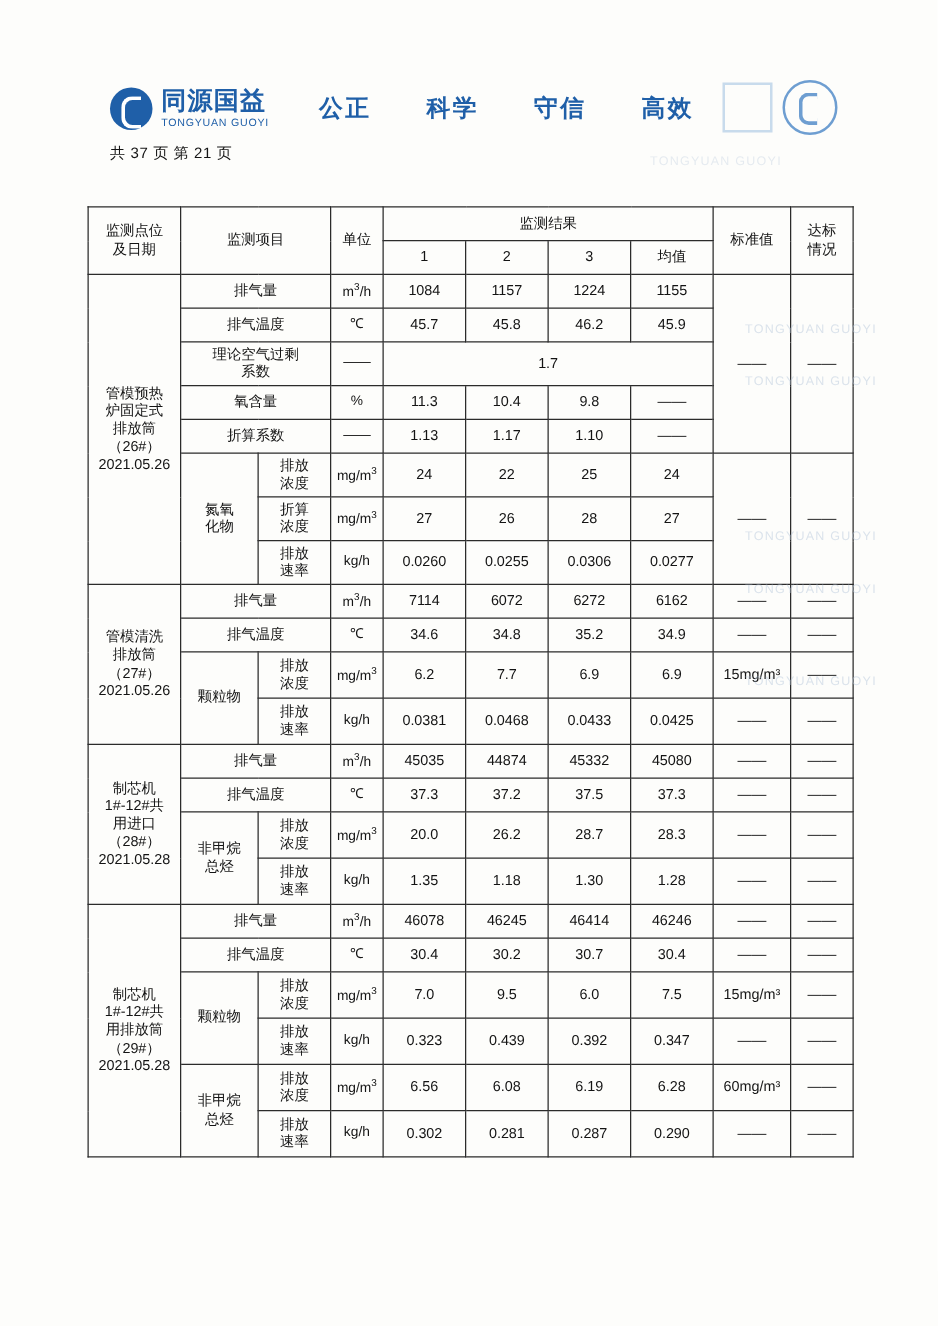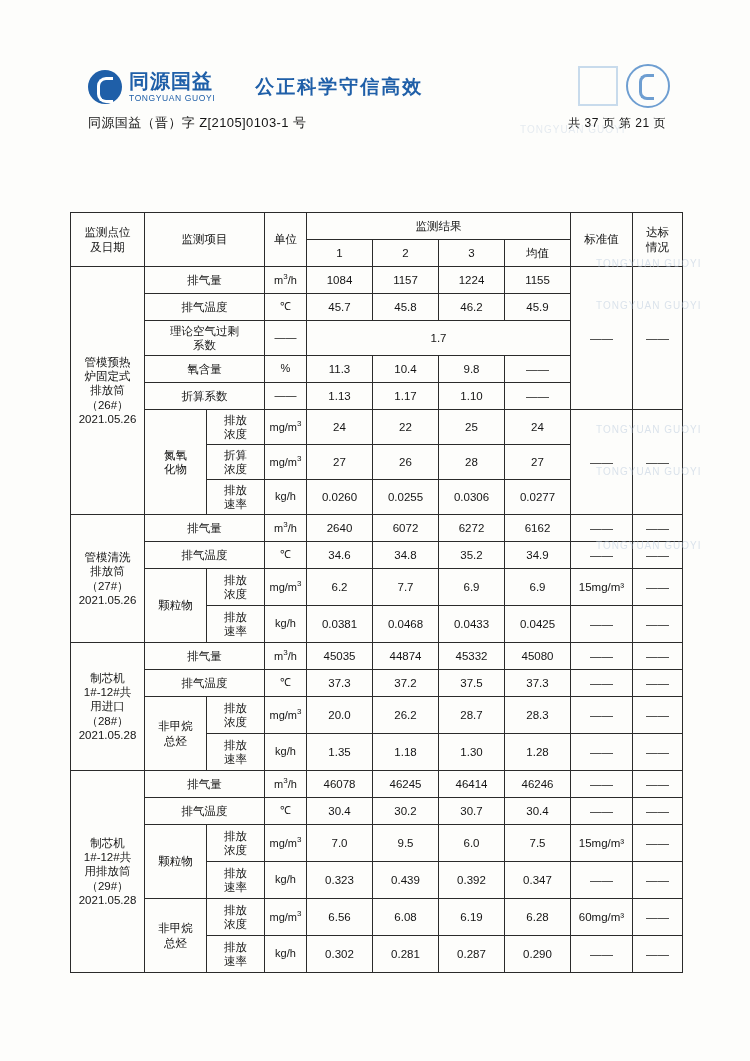--- a/index.html
+++ b/index.html
@@ -71,20 +71,21 @@
   .logo-en {
     font-size: 8.5px;
     color: #1f5fa8;
     letter-spacing: 0.6px;
     margin-top: 3px;
     white-space: nowrap;
   }
   .slogans {
     display: flex;
     margin-left: 40px;
+    gap: 44px;
   }
   .slogan {
     font-size: 19px;
     font-weight: bold;
     color: #1f5fa8;
     letter-spacing: 2px;
   }
   .stamp-ring {
     position: absolute;
     right: -4px;
@@ -153,21 +154,20 @@
     position: absolute;
     left: 70px;
     top: 165px;
     width: 612px;
   }
   table.report {
     border-collapse: collapse;
     width: 612px;
     table-layout: fixed;
     font-size: 11.5px;
-    margin-top: 47px;
   }
   table.report td, table.report th {
     border: 1px solid #2b2b2b;
     padding: 2px 3px;
     text-align: center;
     vertical-align: middle;
     font-weight: normal;
     line-height: 1.25;
     height: 22px;
   }
@@ -225,21 +225,20 @@
       <div class="slogan">公正</div>
       <div class="slogan">科学</div>
       <div class="slogan">守信</div>
       <div class="slogan">高效</div>
     </div>
     <div class="stamp-ghost"></div>
     <div class="stamp-ring"></div>
   </div>
 
   <div class="meta-row">
-    <div class="report-no">同源国益（晋）字 Z[2105]0103-1 号</div>
     <div class="page-no">共 37 页  第 21 页</div>
   </div>
   <div class="wm wm-5">TONGYUAN GUOYI</div>
 
 
   <div class="table-wrap">
     <table class="report">
       <colgroup>
         <col style="width:74px">
         <col style="width:62px">
@@ -368,21 +367,21 @@
 
         <tr>
           <td rowspan="4" class="site-cell">
             <div>管模清洗</div>
             <div>排放筒</div>
             <div>（27#）</div>
             <div>2021.05.26</div>
           </td>
           <td colspan="2" class="item-cell">排气量</td>
           <td class="small-unit">m<sup>3</sup>/h</td>
-          <td class="datacell">2640</td>
+          <td class="datacell">7114</td>
           <td class="datacell">6072</td>
           <td class="datacell">6272</td>
           <td class="datacell">6162</td>
           <td>——</td>
           <td>——</td>
         </tr>
         <tr>
           <td colspan="2" class="item-cell">排气温度</td>
           <td class="small-unit">℃</td>
           <td class="datacell">34.6</td>

